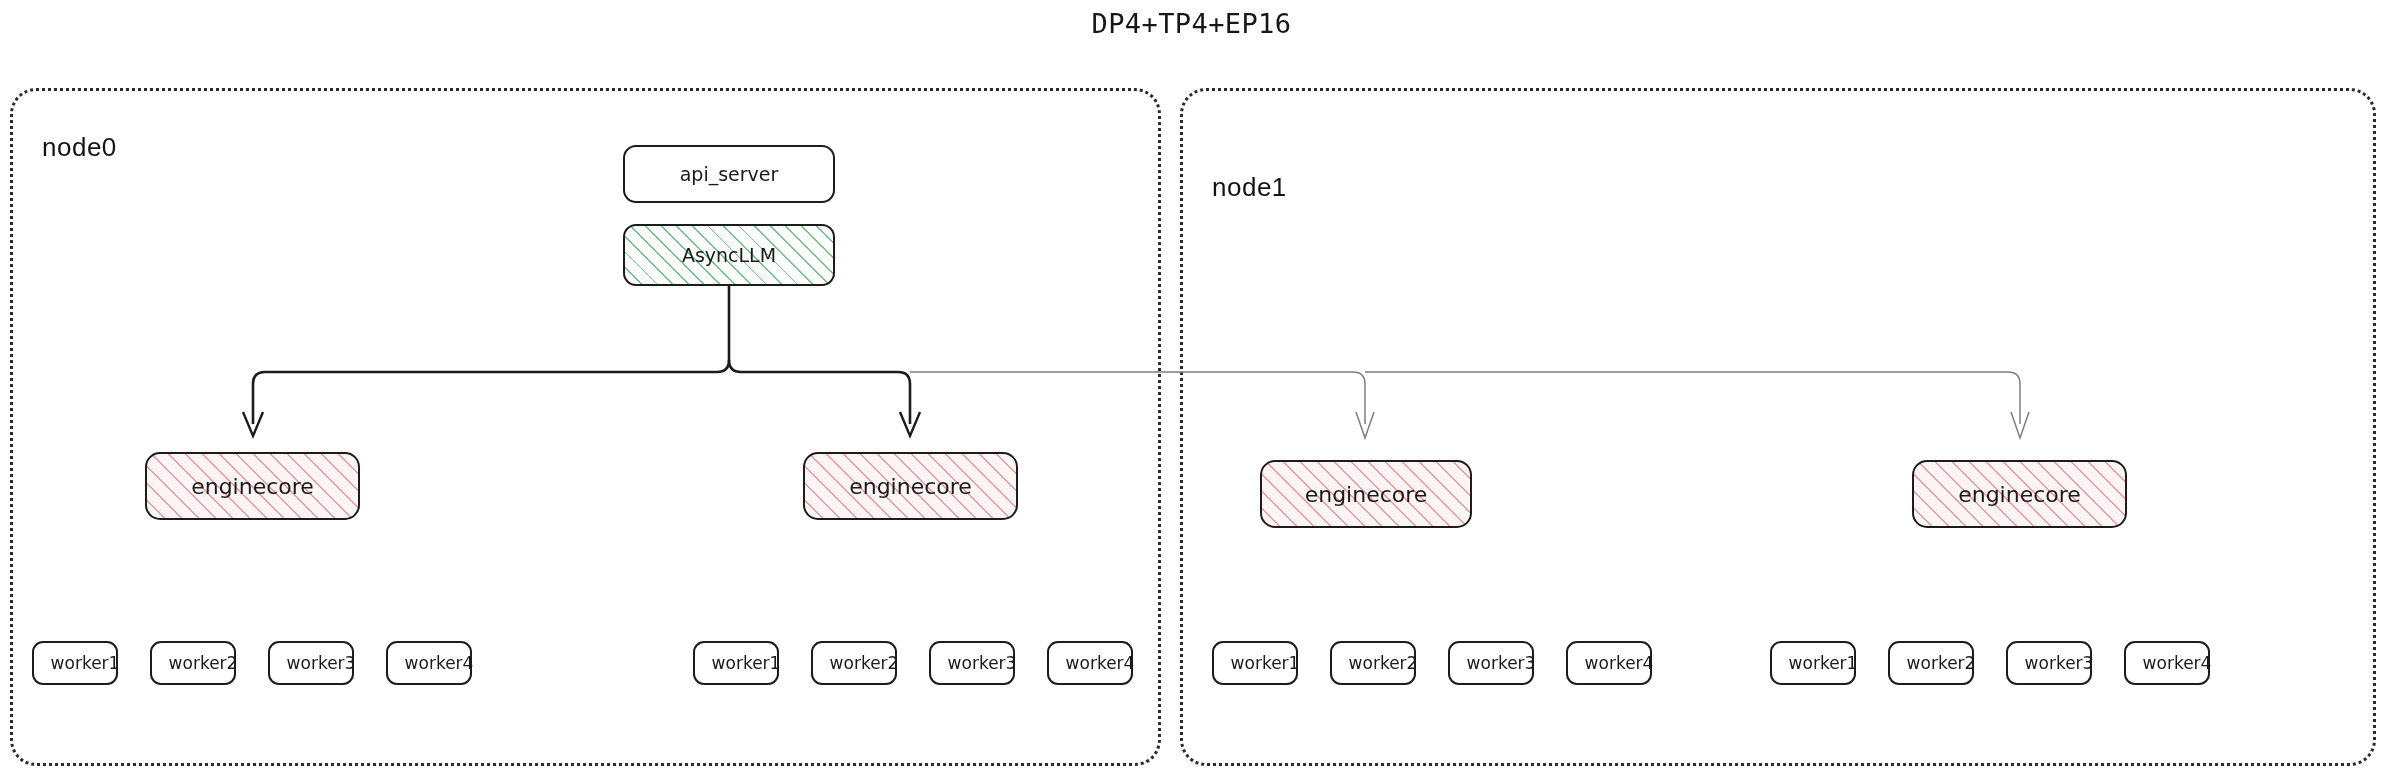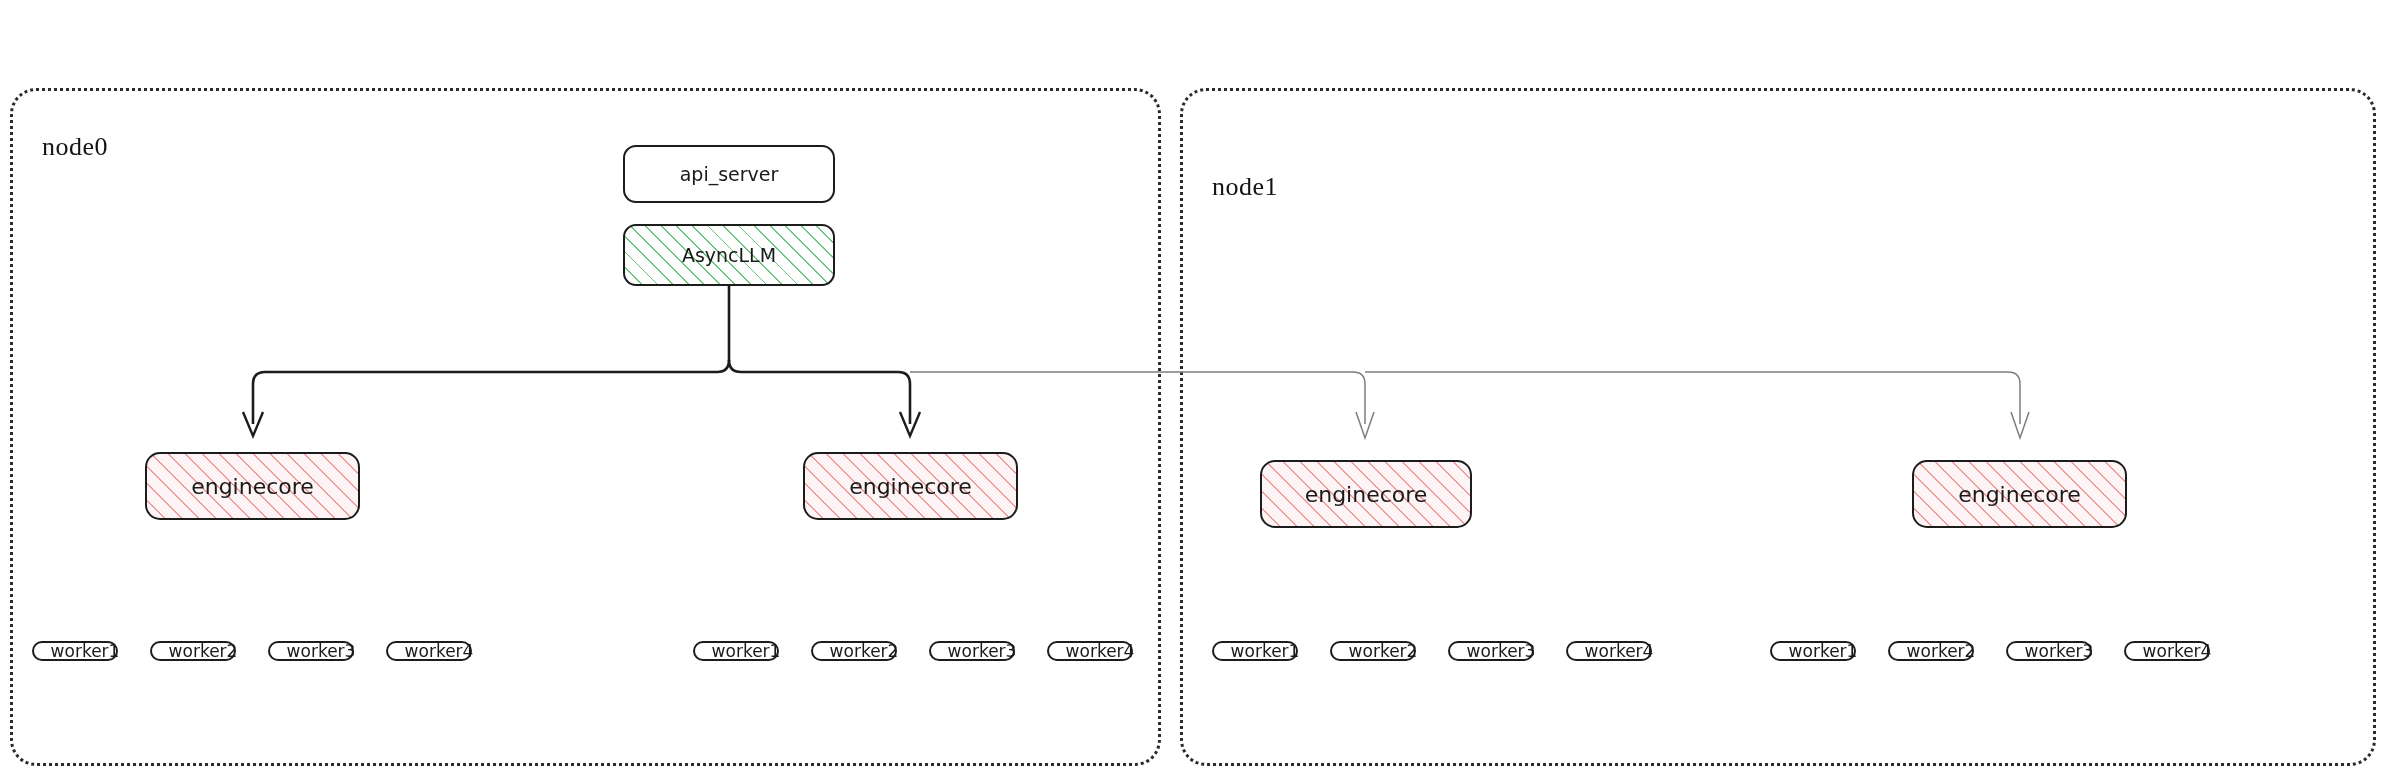--- a/index.html
+++ b/index.html
@@ -19,21 +19,21 @@
 
   
   .node-group{
     position:absolute;
     border:3px dotted #2b2b2b;
     border-radius:26px;
     background:transparent;
   }
   .node-label{
     position:absolute;
-    font-family:Liberation Serif, serif;
+    font-family:Liberation Sans, sans-serif;
     font-size:26px;color:#141414;letter-spacing:.5px;white-space:nowrap;
   }
 
   
   .box{
     position:absolute;box-sizing:border-box;
     display:flex;align-items:center;justify-content:center;
     border:2.2px solid #1c1c1c;
     background:#ffffff;
     font-size:18px;color:#1a1a1a;
@@ -55,37 +55,38 @@
     border-radius:15px;font-size:22px;
     background-color:#fdf5f5;
     background-image:repeating-linear-gradient(
         45deg,
         rgba(233,130,130,0.78) 0px,
         rgba(233,130,130,0.78) 1.3px,
         rgba(255,255,255,0) 1.3px,
         rgba(255,255,255,0) 12px);
   }
   .box-worker{
-    border-radius:11px;font-size:17px;height:20px;
+    border-radius:11px;font-size:17px;height:44px;
     border-width:2px;
     padding-left:20px;
   }
 
   
   #edges{position:absolute;left:0;top:0;width:2383px;height:773px;pointer-events:none;}
   .edge-dark{fill:none;stroke:#1c1c1c;stroke-width:2.6;}
   .edge-light{fill:none;stroke:#7d7d7d;stroke-width:1.5;}
   .arrow-dark{fill:none;stroke:#1c1c1c;stroke-width:2.4;}
   .arrow-light{fill:none;stroke:#7d7d7d;stroke-width:1.5;}
 </style>
 </head>
 <body>
 
 <div id="canvas">
 
+  <div class="diagram-title">DP4+TP4+EP16</div>
 
   <div class="node-group" style="left:10px;top:88px;width:1145px;height:672px;"></div>
   <div class="node-label" style="left:42px;top:132px;">node0</div>
 
   <div class="node-group" style="left:1180px;top:88px;width:1190px;height:672px;"></div>
   <div class="node-label" style="left:1212px;top:124px;margin-top:48px;">node1</div>
 
   <svg id="edges" viewBox="0 0 2383 773">
 
     <path class="edge-dark" d="M 729 286 L 729 360 Q 729 372 741 372"></path>

